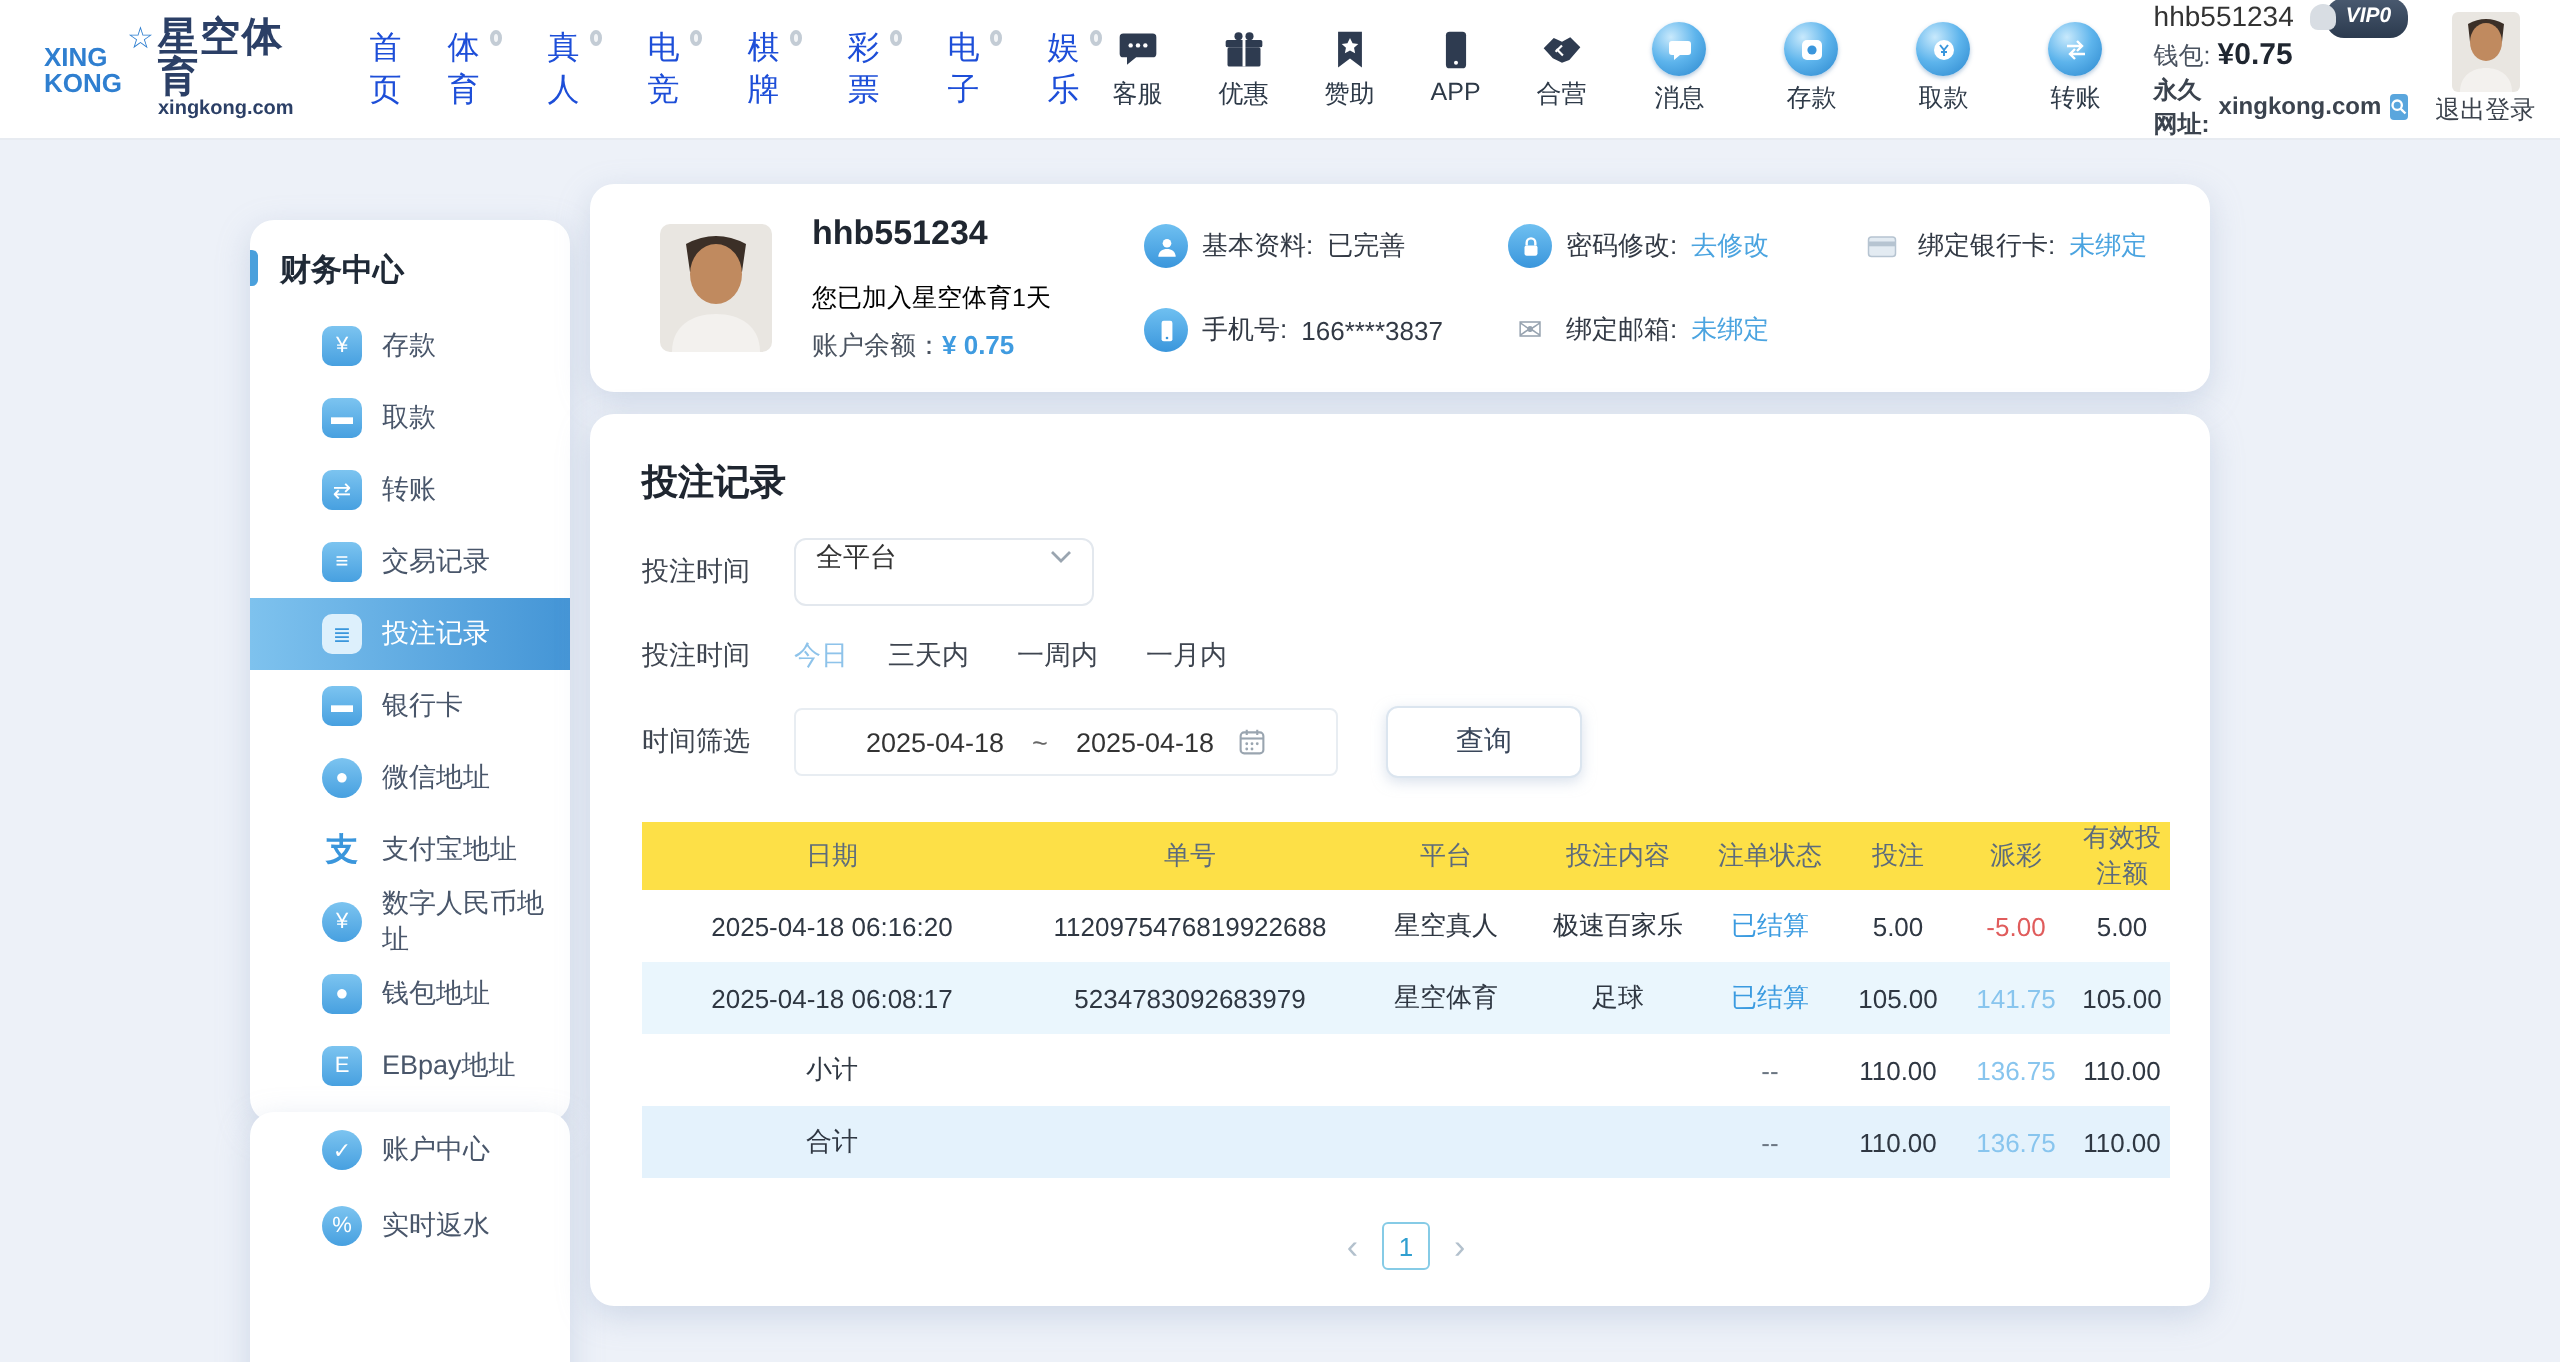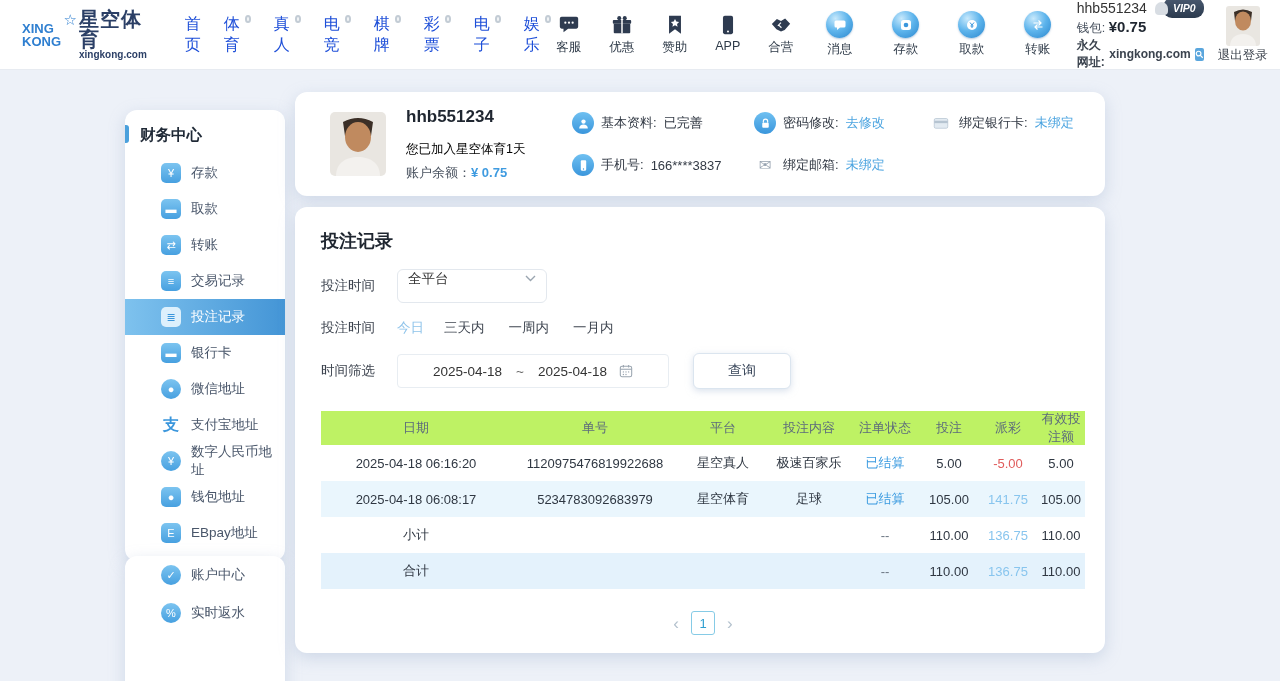--- a/index.html
+++ b/index.html
@@ -91,21 +91,21 @@
   .t-opt + .t-opt { margin-left:0; }
   .range { margin-left:8px; width:272px; height:34px; border:1px solid #e8edf2; border-radius:4px;
            display:flex; align-items:center; justify-content:center; font-size:13.5px; color:#333; }
   .range .sep { color:#666; margin:0 14px; }
   .range .cal { margin-left:12px; display:flex; cursor:pointer; }
   .query-btn { margin-left:24px; width:98px; height:36px; background:#fff; border:1px solid #dbe5ef;
                border-radius:6px; font-size:14px; color:#39465a; cursor:pointer;
                box-shadow:0 2px 7px rgba(185,200,220,.55); font-family:inherit; }
   .table { margin-top:22px; }
   .trow { display:flex; align-items:center; height:36px; font-size:13px; color:#2f3742; }
-  .thead { height:34px; background:#bef264; color:#5c6b7c; }
+  .thead { height:34px; background:#fde047; color:#5c6b7c; }
   .trow.alt { background:#eaf6fd; }
   .trow.total { background:#e4f2fc; }
   .cell { text-align:center; }
   .c1{width:190px}.c2{width:168px}.c3{width:88px}.c4{width:84px}.c5{width:68px}.c6{width:60px}.c7{width:58px}.c8{flex:1}
   .st-blue { color:#3b9be0; }
   .neg { color:#e05c5c; }
   .pos { color:#88c5ee; }
   .dash { color:#6b7682; }
   .pager { display:flex; align-items:center; justify-content:center; gap:12px; margin-top:22px; }
   .pg-arrow { font-size:17px; color:#b3c1cd; cursor:pointer; line-height:1; }

